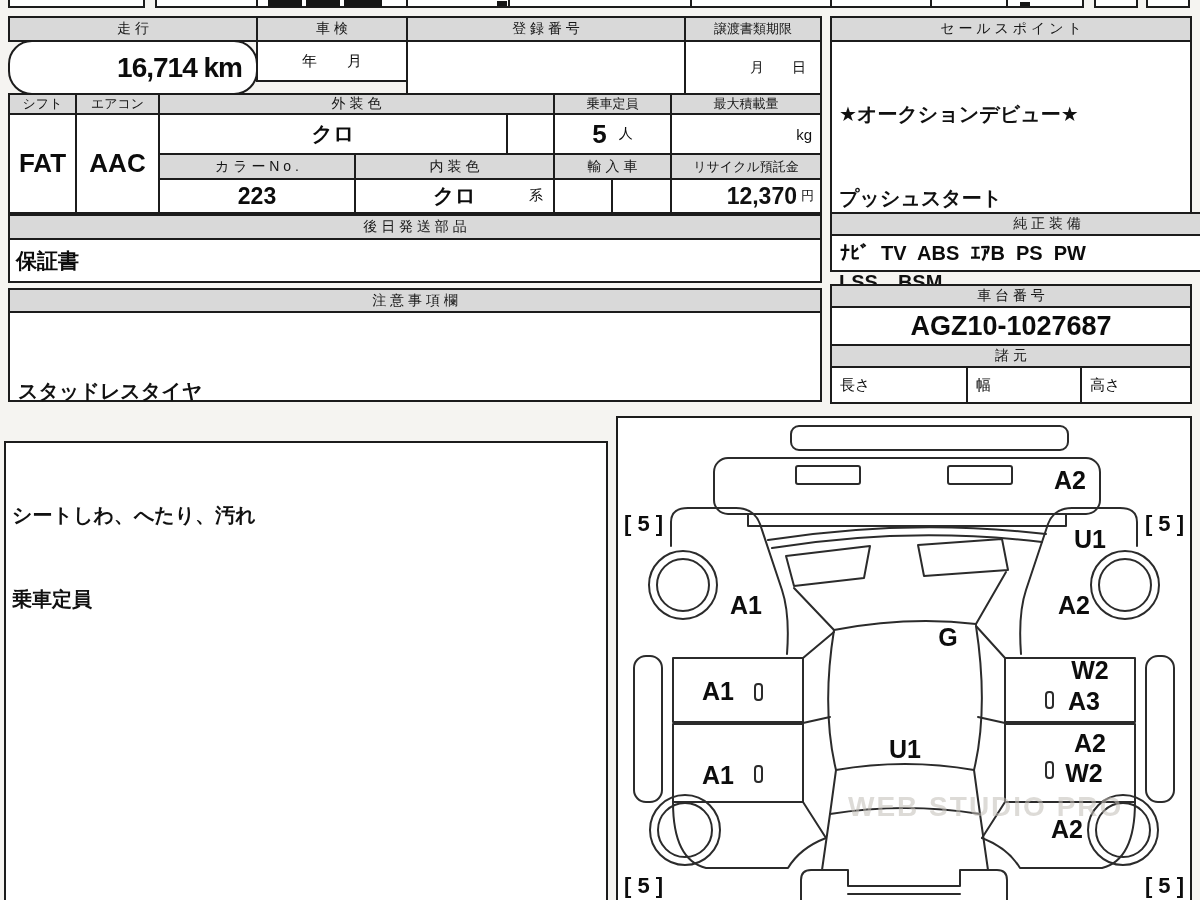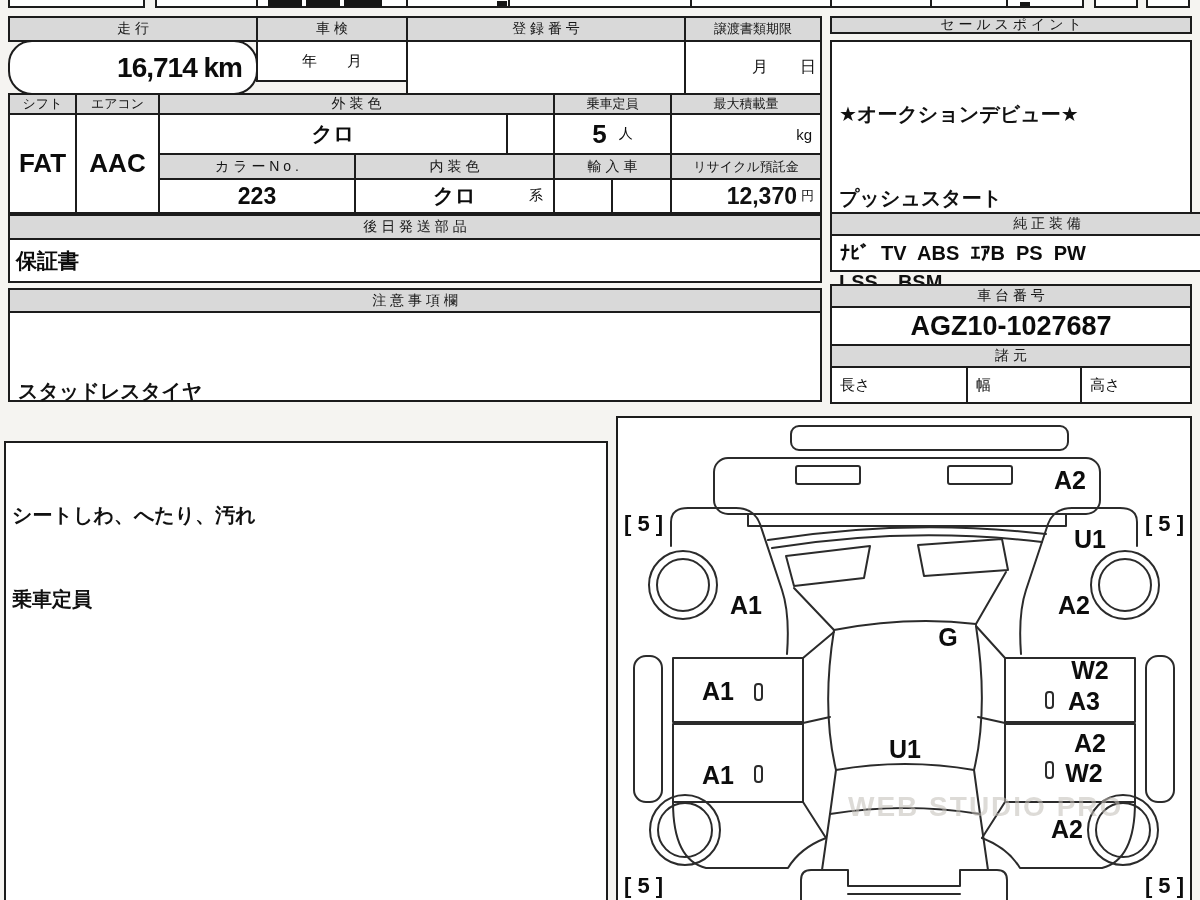--- a/index.html
+++ b/index.html
@@ -43,21 +43,21 @@
   <div class="smudge" style="left:1020px;top:2px;width:10px;height:4px;"></div>
 
   <div class="b h" style="left:8px;top:16px;width:250px;height:26px;">走 行</div>
   <div class="b h" style="left:256px;top:16px;width:152px;height:26px;">車 検</div>
   <div class="b h" style="left:406px;top:16px;width:280px;height:26px;">登 録 番 号</div>
   <div class="b h" style="left:684px;top:16px;width:138px;height:26px;font-size:13px;">譲渡書類期限</div>
 
   <div class="b v vr" style="left:8px;top:40px;width:250px;height:55px;font-size:28px;padding-right:14px;letter-spacing:-1px;border-radius:24px;">16,714 km</div>
   <div class="b v" style="left:256px;top:40px;width:152px;height:42px;font-weight:normal;font-size:15px;white-space:pre;">年　　月</div>
   <div class="b" style="left:406px;top:40px;width:280px;height:55px;"></div>
-  <div class="b vr" style="left:684px;top:40px;width:138px;height:55px;font-size:16px;white-space:pre;padding-right:4px;align-items:center;display:flex;">月　　日</div>
+  <div class="b vr" style="left:684px;top:40px;width:138px;height:55px;font-size:14px;white-space:pre;padding-right:14px;align-items:center;display:flex;">月　　日</div>
 
   <div class="b h" style="left:8px;top:93px;width:69px;height:22px;font-size:13px;">シフト</div>
   <div class="b h" style="left:75px;top:93px;width:85px;height:22px;font-size:13px;">エアコン</div>
   <div class="b h" style="left:158px;top:93px;width:397px;height:22px;">外 装 色</div>
   <div class="b h" style="left:553px;top:93px;width:119px;height:22px;font-size:13px;">乗車定員</div>
   <div class="b h" style="left:670px;top:93px;width:152px;height:22px;font-size:13px;">最大積載量</div>
 
   <div class="b v" style="left:8px;top:113px;width:69px;height:101px;font-size:26px;">FAT</div>
   <div class="b v" style="left:75px;top:113px;width:85px;height:101px;font-size:26px;">AAC</div>
 
@@ -82,21 +82,21 @@
   <div class="b" style="left:553px;top:178px;width:60px;height:36px;"></div>
   <div class="b" style="left:611px;top:178px;width:61px;height:36px;"></div>
   <div class="b vr" style="left:670px;top:178px;width:152px;height:36px;display:flex;align-items:center;padding-right:6px;">
     <span style="font-size:23px;font-weight:bold;">12,370</span>
     <span class="unit" style="font-size:13px;margin-left:4px;">円</span>
   </div>
 
   <div class="b vl" style="left:8px;top:238px;width:814px;height:45px;font-size:21px;padding-left:6px;">保証書</div>
   <div class="b h" style="left:8px;top:214px;width:814px;height:26px;">後 日 発 送 部 品</div>
 
-  <div class="b h" style="left:830px;top:16px;width:362px;height:18px;">セ ー ル ス ポ イ ン ト</div>
+  <div class="b h" style="left:830px;top:16px;width:362px;height:26px;">セ ー ル ス ポ イ ン ト</div>
   <div class="b" style="left:830px;top:40px;width:362px;height:174px;">
     <div class="lines" style="padding:2px 7px;line-height:28px;">
       <div>★オークションデビュー★</div>
       <div>プッシュスタート</div>
       <div>LSS、BSM</div>
       <div>バックモニター</div>
       <div>パワーバックドア</div>
       <div style="font-size:17px;">前席ｼｰﾄﾋｰﾀｰ､ ﾍﾞﾝﾁﾚｰﾀｰ</div>
     </div>
   </div>

